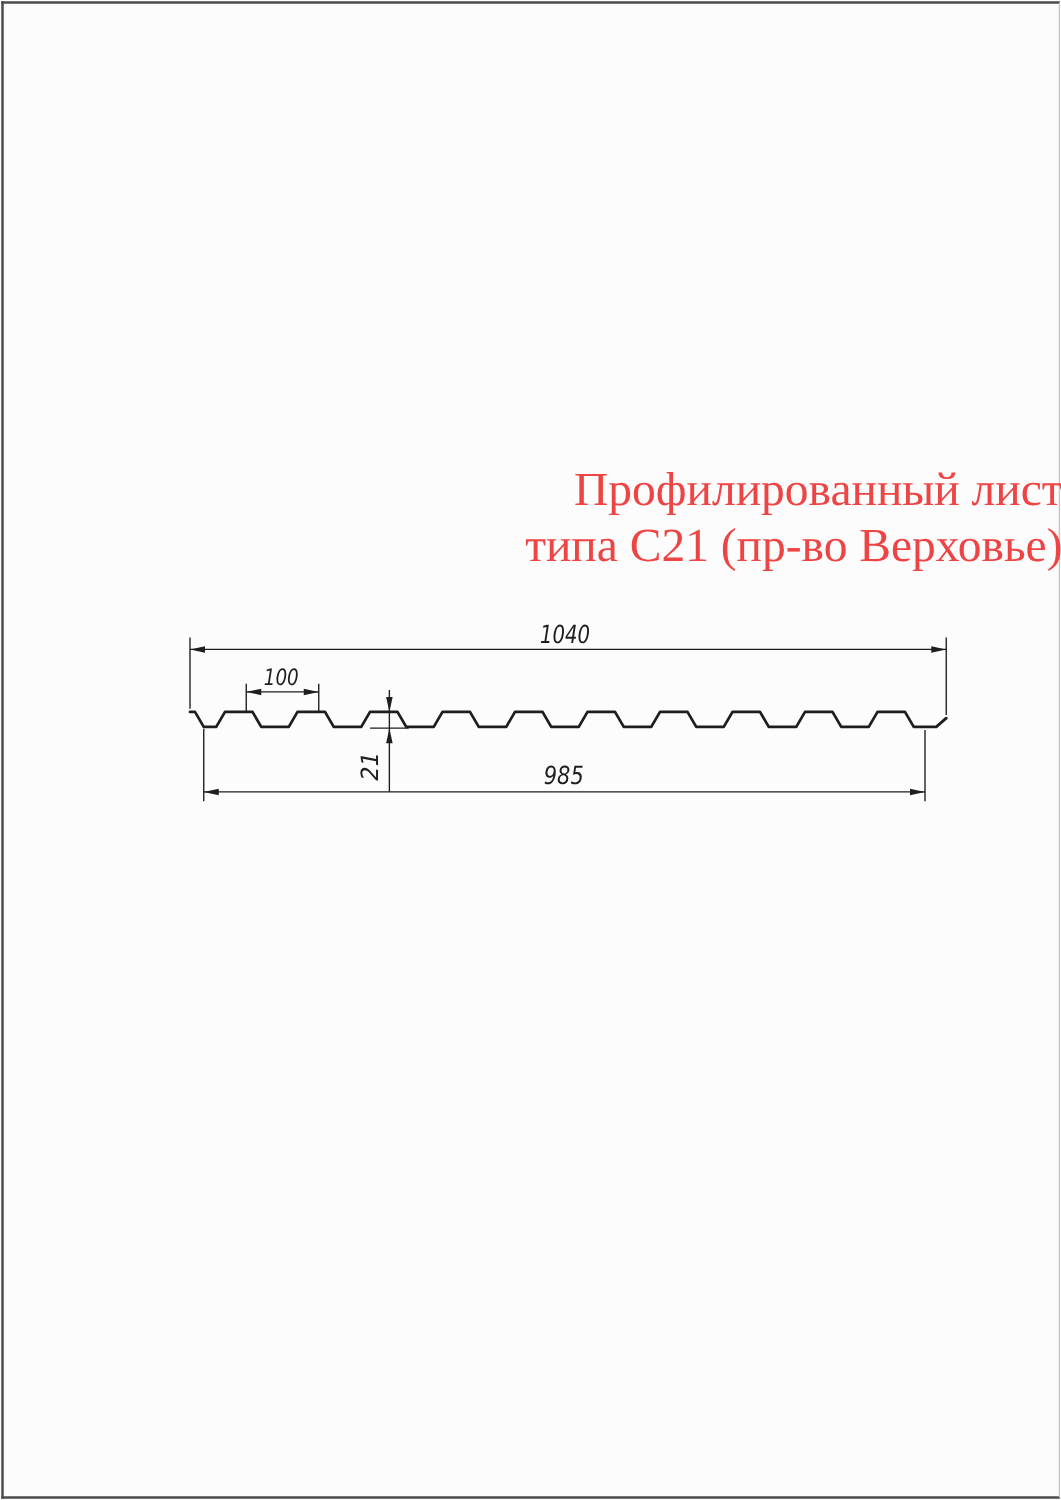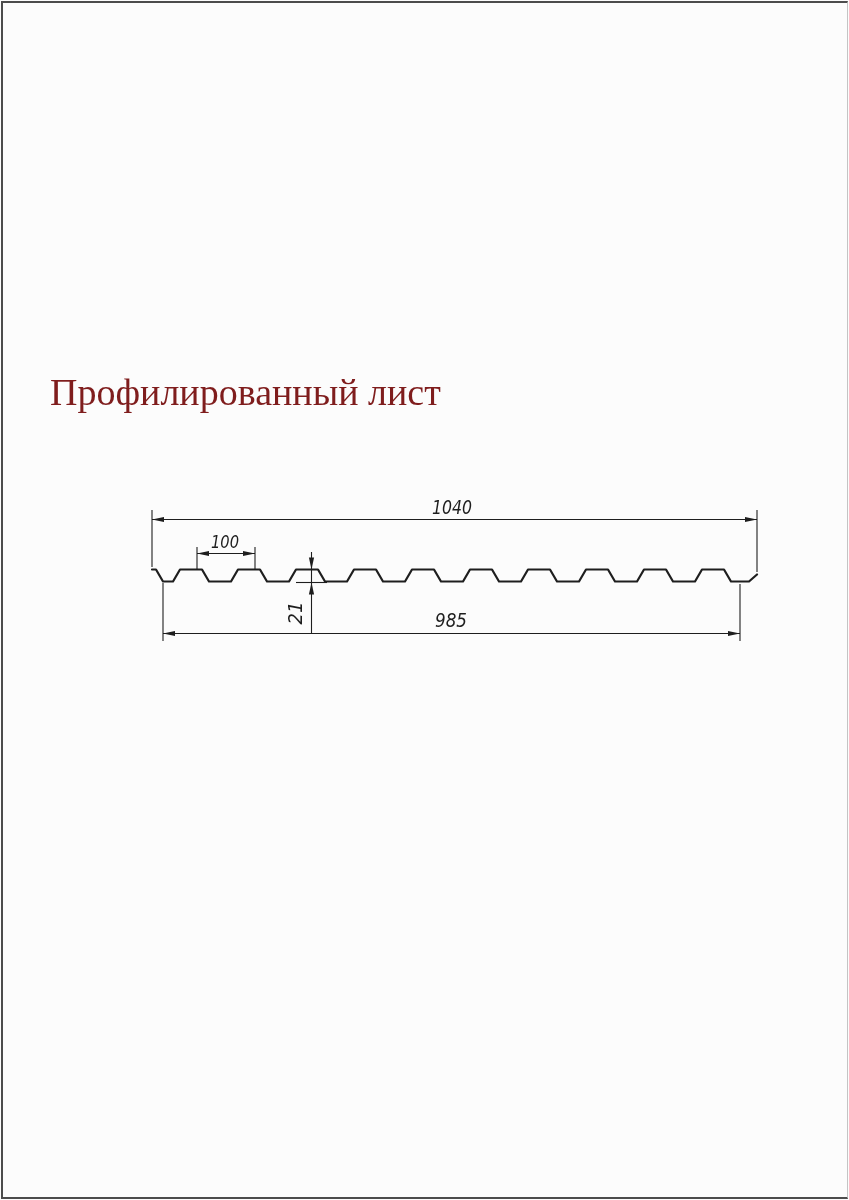--- a/index.html
+++ b/index.html
@@ -11,24 +11,24 @@
   }
   .frame {
     position:absolute; inset:1px;
     border-style:solid;
     border-width:2px 1px 2px 2px;
     border-color:var(--frame) #c4c4c4 var(--frame) var(--frame);
     pointer-events:none;
   }
   .title {
     position:absolute; top:370px; left:50px; width:800px;
-    text-align:left;
+    text-align:right;
     font-family:"Liberation Serif", serif;
     font-size:38px; line-height:45px;
-    color:#7f1d1d;
+    color:#ef4444;
     white-space:nowrap;
   }
   svg.drawing { position:absolute; left:0; top:0; }
   .profile {
     stroke:var(--ink); stroke-width:2.2; fill:none;
     stroke-linejoin:round; stroke-linecap:round;
   }
   .dim { stroke:var(--ink); stroke-width:1.1; fill:none; }
   .arrow { fill:var(--ink); stroke:none; }
   text.dimlabel {
@@ -39,20 +39,21 @@
 </style>
 </head>
 <body>
 
 <div class="page">
 
   <div class="frame"></div>
 
   <div class="title">
     <div>Профилированный лист</div>
+    <div>типа С21 (пр-во Верховье)</div>
   </div>
 
   <svg class="drawing" width="849" height="1200" viewBox="0 0 849 1200">
 
     <path id="profile-path" class="profile" d="M 152 569.5 L 156 569.5 L 163 581.5 L 173 581.5 L 180 569.5 L 202 569.5 L 209 581.5 L 231 581.5 L 238 569.5 L 260 569.5 L 267 581.5 L 289 581.5 L 296 569.5 L 318 569.5 L 325 581.5 L 347 581.5 L 354 569.5 L 376 569.5 L 383 581.5 L 405 581.5 L 412 569.5 L 434 569.5 L 441 581.5 L 463 581.5 L 470 569.5 L 492 569.5 L 499 581.5 L 521 581.5 L 528 569.5 L 550 569.5 L 557 581.5 L 579 581.5 L 586 569.5 L 608 569.5 L 615 581.5 L 637 581.5 L 644 569.5 L 666 569.5 L 673 581.5 L 695 581.5 L 702 569.5 L 724 569.5 L 731 581.5 L 749 581.5 L 757 574.5"></path>
 
     <g>
       <line class="dim" x1="152" y1="510" x2="152" y2="567"></line>
       <line class="dim" x1="757" y1="510" x2="757" y2="572"></line>
       <line class="dim" x1="152" y1="519.5" x2="757" y2="519.5"></line>

